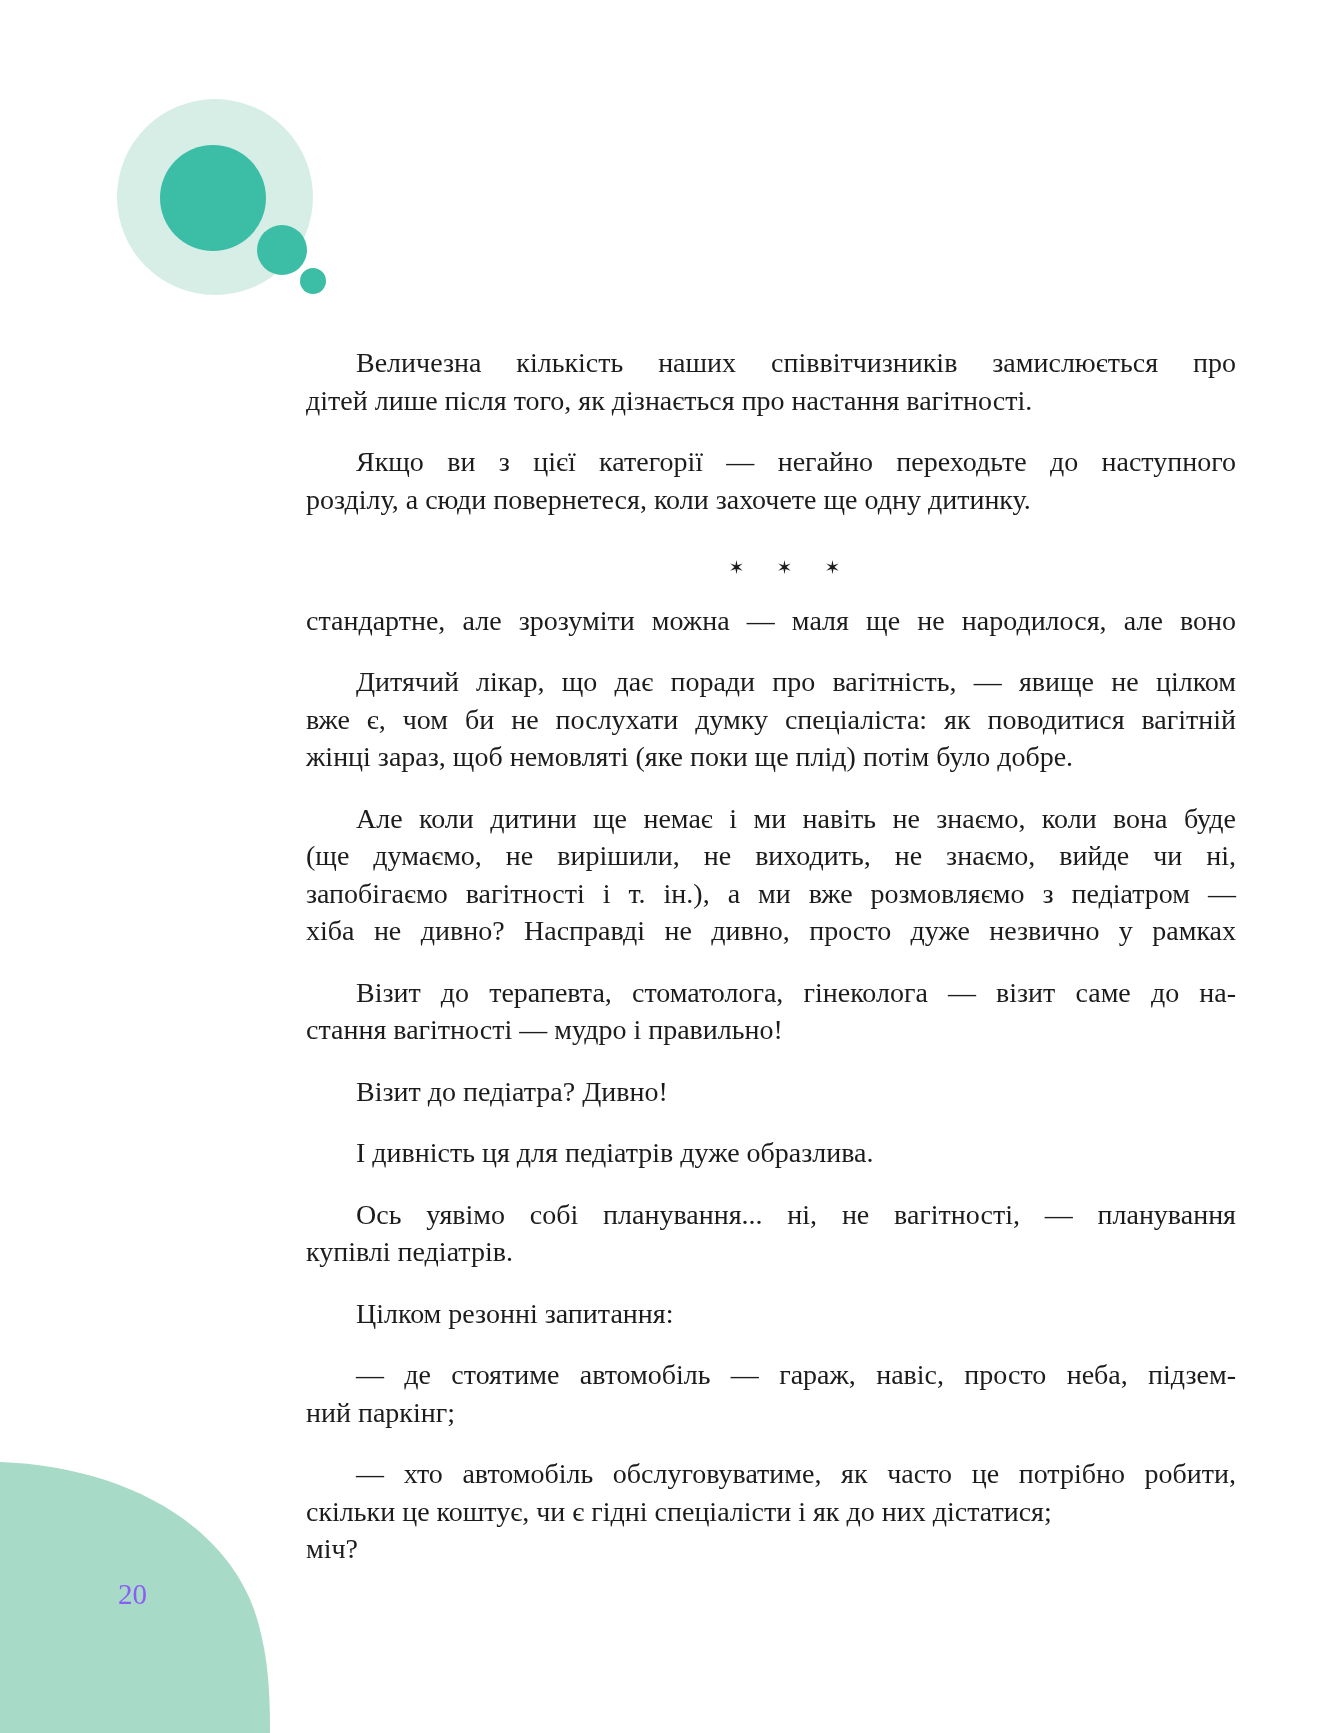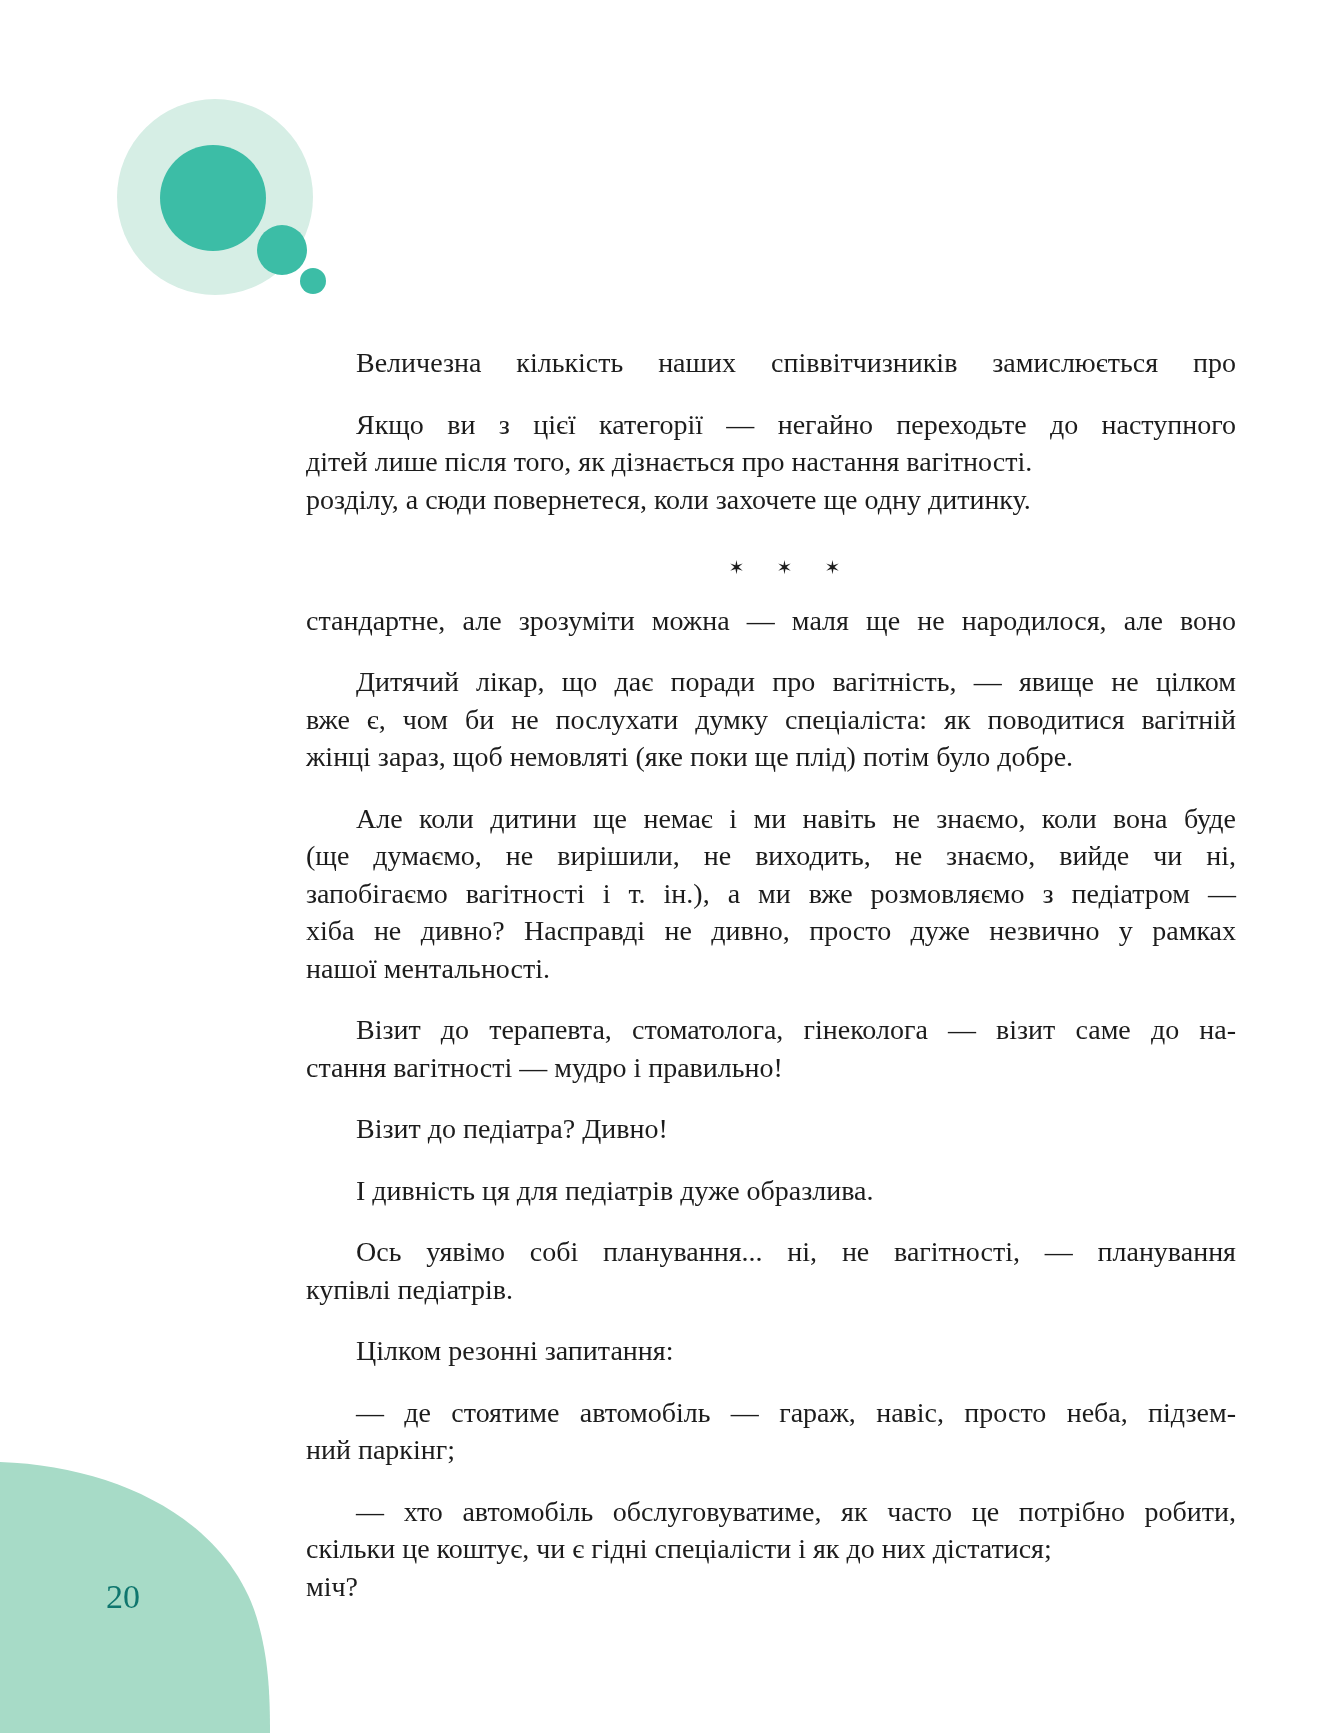--- a/index.html
+++ b/index.html
@@ -57,49 +57,48 @@
   
   .corner-blob {
     position: absolute;
     left: 0;
     bottom: 0;
     width: 270px;
     height: 271px;
   }
   .page-number {
     position: absolute;
-    left: 106px;
+    left: 118px;
     top: 1578px;
-    font-size: 34px;
-    color: #0f766e;
+    font-size: 29px;
+    color: #8b5cf6;
   }
 </style>
 </head>
 <body>
 
 <div class="circle circle-light"></div>
 <div class="circle circle-dark"></div>
 <div class="circle circle-mid"></div>
 <div class="circle circle-small"></div>
 
 <div class="text-column">
     <div class="tline indent">Величезна кількість наших співвітчизників замислюється про</div>
+    <div class="tline final">дітей лише після того, як дізнається про настання вагітності.</div>
     <div class="tline indent">Якщо ви з цієї категорії — негайно переходьте до наступного</div>
-    <div class="tline final">дітей лише після того, як дізнається про настання вагітності.</div>
     <div class="tline final">розділу, а сюди повернетеся, коли захочете ще одну дитинку.</div>
     <div class="separator">✶ ✶ ✶</div>
     <div class="tline">стандартне, але зрозуміти можна — маля ще не народилося, але воно</div>
     <div class="tline indent">Дитячий лікар, що дає поради про вагітність, — явище не цілком</div>
     <div class="tline">вже є, чом би не послухати думку спеціаліста: як поводитися вагітній</div>
     <div class="tline final">жінці зараз, щоб немовляті (яке поки ще плід) потім було добре.</div>
     <div class="tline indent">Але коли дитини ще немає і ми навіть не знаємо, коли вона буде</div>
     <div class="tline">(ще думаємо, не вирішили, не виходить, не знаємо, вийде чи ні,</div>
     <div class="tline">запобігаємо вагітності і т. ін.), а ми вже розмовляємо з педіатром —</div>
     <div class="tline">хіба не дивно? Насправді не дивно, просто дуже незвично у рамках</div>
-    <div class="tline final">нашої ментальності.</div>
     <div class="tline indent">Візит до терапевта, стоматолога, гінеколога — візит саме до на-</div>
     <div class="tline final">стання вагітності — мудро і правильно!</div>
     <div class="tline indent final">Візит до педіатра? Дивно!</div>
     <div class="tline indent final">І дивність ця для педіатрів дуже образлива.</div>
     <div class="tline indent">Ось уявімо собі планування... ні, не вагітності, — планування</div>
     <div class="tline final">купівлі педіатрів.</div>
     <div class="tline indent final">Цілком резонні запитання:</div>
     <div class="tline indent">— де стоятиме автомобіль — гараж, навіс, просто неба, підзем-</div>
     <div class="tline final">ний паркінг;</div>
     <div class="tline indent">— хто автомобіль обслуговуватиме, як часто це потрібно робити,</div>

